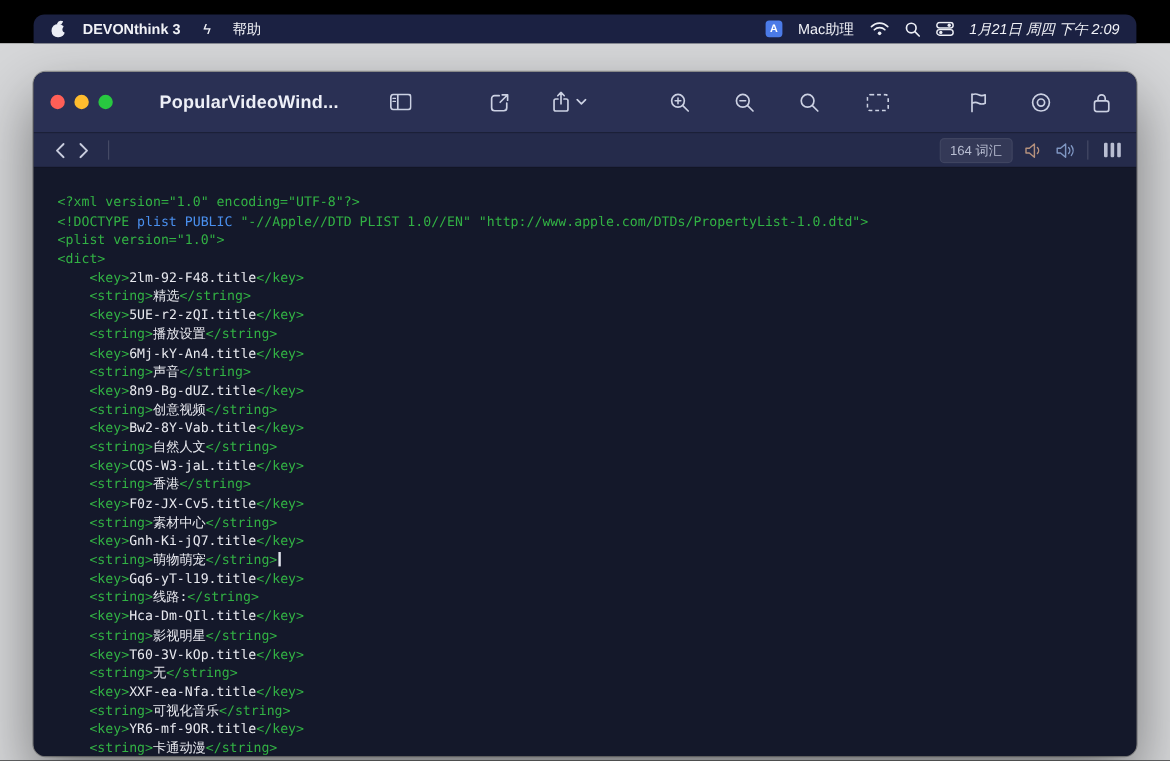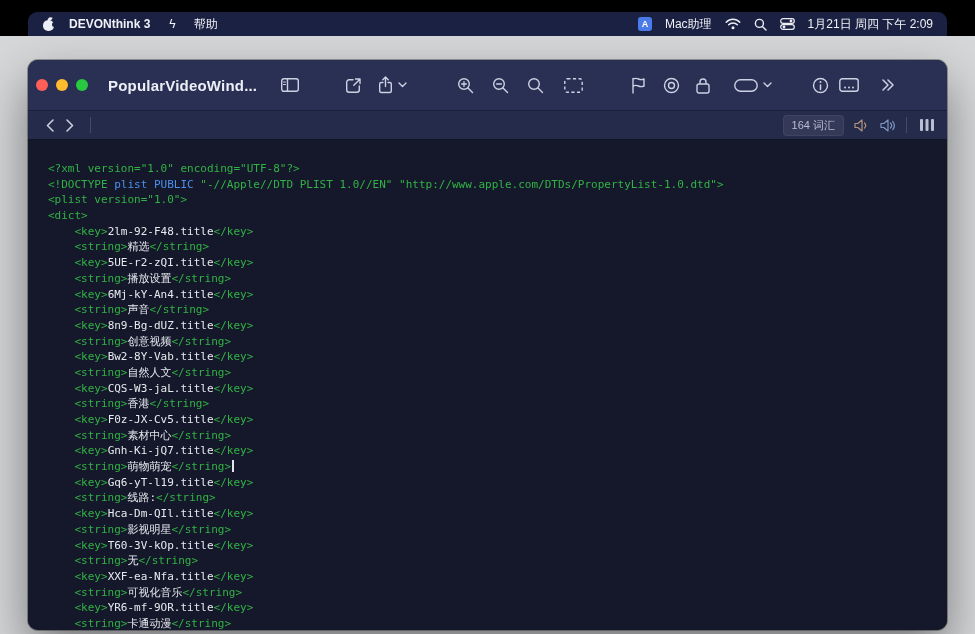--- a/index.html
+++ b/index.html
@@ -17,28 +17,28 @@
   .mb-right { margin-left:auto; display:flex; align-items:center; gap:13px; }
   .apple-logo { position:relative; width:13px; height:14px; margin-right:4px; display:inline-block; }
   .apple-logo::before { content:""; position:absolute; left:1px; top:3px; width:11px; height:11px;
     background:#eceef5; border-radius:48% 48% 46% 46%; }
   .apple-logo::after { content:""; position:absolute; right:-2px; top:5px; width:5px; height:5px;
     background:#1b2142; border-radius:50%; }
   .apple-leaf { position:absolute; left:6px; top:0; width:4px; height:4px; background:#eceef5;
     border-radius:80% 0 80% 0; transform:rotate(20deg); }
   .input-badge { width:14px; height:14px; border-radius:3px; background:#4b7be8; color:#fff;
     font-size:9px; font-weight:700; display:flex; align-items:center; justify-content:center; }
-  .mb-clock { white-space:nowrap; }
+  .mb-clock { white-space:nowrap;font-style:italic; }
 
   
   .window { position:absolute; left:28px; top:60px; width:919px; height:570px; border-radius:10px;
     overflow:hidden; background:#14182a; display:flex; flex-direction:column;
     box-shadow:0 22px 50px rgba(0,0,0,.45), 0 0 0 1px rgba(0,0,0,.3); z-index:4; }
 
-  .toolbar { height:50px; flex:0 0 auto; background:#2a3054; display:flex; align-items:center; padding:0 8px; }
+  .toolbar { height:50px; flex:0 0 auto; background:#2a3054; display:flex; align-items:center; padding:0 14px;gap:19px; }
   .lights { display:flex; gap:8px; align-items:center; }
   .light { width:12px; height:12px; border-radius:50%; }
   .win-title { margin-left:20px; font-size:15px; font-weight:700; color:#edeff7; letter-spacing:.2px; white-space:nowrap; }
   .tb-ico { display:flex; align-items:center; justify-content:center; height:24px; }
   .tb-ico svg { display:block; }
   .share-group, .pill-group { display:flex; align-items:center; gap:5px; }
 
   .navbar { height:30px; flex:0 0 auto; background:#252b4b; border-top:1px solid rgba(0,0,0,.25);
     border-bottom:1px solid rgba(0,0,0,.5); display:flex; align-items:center; padding:0 12px; }
   .nav-div { width:1px; height:16px; background:rgba(255,255,255,.15); margin:0 10px; }

